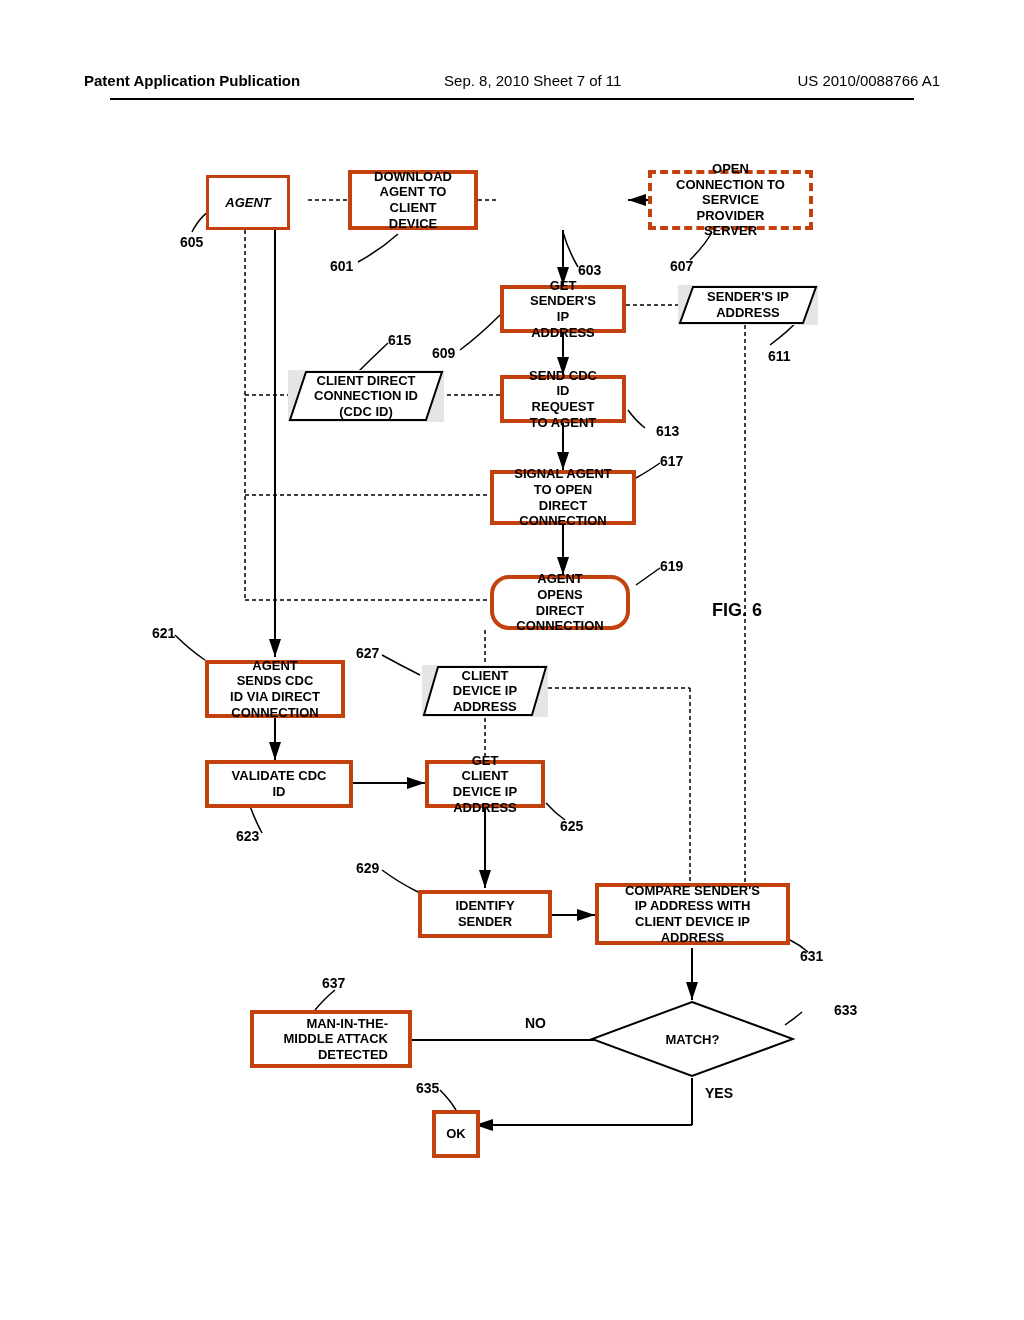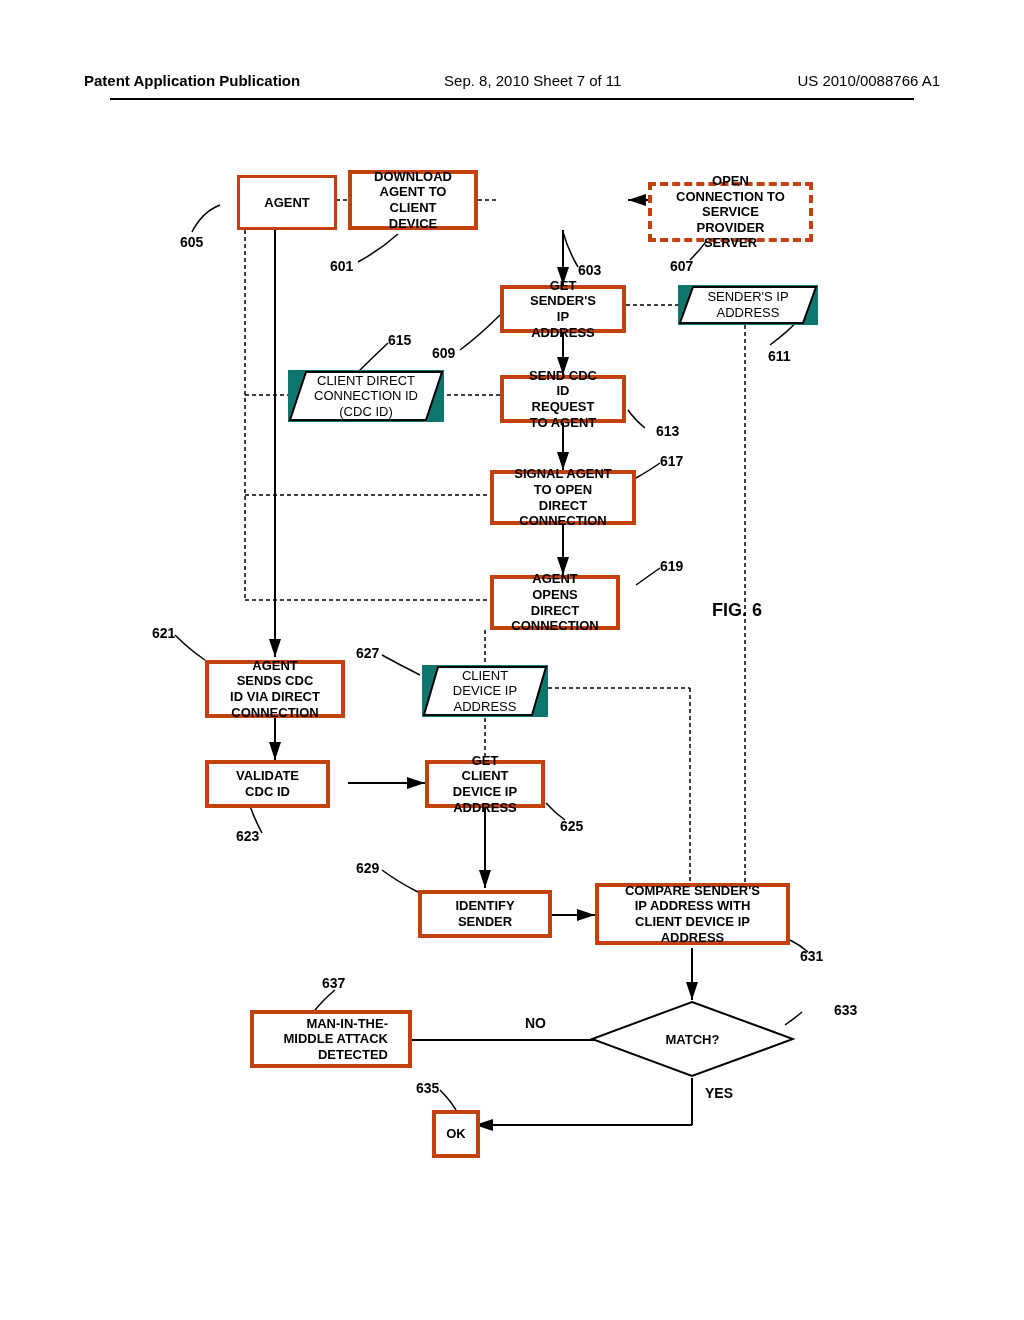--- a/index.html
+++ b/index.html
@@ -49,28 +49,28 @@
   text-align: center;
   font-size: 13px;
   line-height: 1.2;
   padding: 20px;
   font-weight: bold;
 }
 .dashed { border-style: dashed; }
 .thick { border-width: 3px; }
 .para {
   position: absolute;
-  background: #0f766e;
+  background: #e5e5e5;
   display: flex;
   align-items: center;
   justify-content: center;
   text-align: center;
   font-size: 13px;
   line-height: 1.2;
-  font-weight: normal;
+  font-weight: bold;
 }
 .para svg { position: absolute; top: 0; left: 0; width: 100%; height: 100%; }
 .para .txt { position: relative; z-index: 1; padding: 0 18px; }
 .label {
   position: absolute;
   font-size: 14px;
   font-weight: bold;
 }
 .fig {
   position: absolute;
@@ -187,23 +187,23 @@
 
   <path d="M 678 782 Q 670 775 660 770" stroke="#000" stroke-width="1.5" fill="none"></path>
 
   <path d="M 672 842 Q 665 848 655 855" stroke="#000" stroke-width="1.5" fill="none"></path>
 
   <path d="M 310 920 Q 320 930 326 940" stroke="#000" stroke-width="1.5" fill="none"></path>
 
   <path d="M 205 820 Q 195 828 185 840" stroke="#000" stroke-width="1.5" fill="none"></path>
 </svg>
 
-<div class="box thick" style="left:107px; top:5px; width:100px; height:55px;">AGENT</div>
+<div class="box thick" style="left:76px; top:5px; width:84px; height:55px;font-style:italic;">AGENT</div>
 <div class="box" style="left:218px; top:0px; width:130px; height:60px;">DOWNLOAD AGENT TO CLIENT DEVICE</div>
-<div class="box dashed" style="left:518px; top:12px; width:165px; height:60px;">OPEN CONNECTION TO SERVICE PROVIDER SERVER</div>
+<div class="box dashed" style="left:518px; top:0px; width:165px; height:60px;">OPEN CONNECTION TO SERVICE PROVIDER SERVER</div>
 
 <div class="box" style="left:370px; top:115px; width:126px; height:40px;">GET SENDER'S IP ADDRESS</div>
 
 <div class="para" style="left:548px; top:115px; width:140px; height:40px;">
   <svg viewBox="0 0 140 40" preserveAspectRatio="none">
         <polygon points="15,2 138,2 125,38 2,38" fill="#fff" stroke="#000" stroke-width="2"></polygon>
       </svg>
   <span class="txt">SENDER'S IP ADDRESS</span>
 </div>
 
@@ -211,32 +211,32 @@
   <svg viewBox="0 0 156 52" preserveAspectRatio="none">
         <polygon points="18,2 154,2 138,50 2,50" fill="#fff" stroke="#000" stroke-width="2"></polygon>
       </svg>
   <span class="txt">CLIENT DIRECT CONNECTION ID (CDC ID)</span>
 </div>
 
 <div class="box" style="left:370px; top:205px; width:126px; height:43px;">SEND CDC ID REQUEST TO AGENT</div>
 
 <div class="box" style="left:360px; top:300px; width:146px; height:55px;">SIGNAL AGENT TO OPEN DIRECT CONNECTION</div>
 
-<div class="box" style="left:360px; top:405px; width:130px; height:55px;">AGENT OPENS DIRECT CONNECTION</div>
+<div class="box" style="left:360px; top:405px; width:140px; height:55px;border-radius:19px;">AGENT OPENS DIRECT CONNECTION</div>
 
 <div class="box" style="left:75px; top:490px; width:140px; height:58px;">AGENT SENDS CDC ID VIA DIRECT CONNECTION</div>
 
 <div class="para" style="left:292px; top:495px; width:126px; height:52px;">
   <svg viewBox="0 0 126 52" preserveAspectRatio="none">
         <polygon points="16,2 124,2 110,50 2,50" fill="#fff" stroke="#000" stroke-width="2"></polygon>
       </svg>
   <span class="txt">CLIENT DEVICE IP ADDRESS</span>
 </div>
 
-<div class="box" style="left:75px; top:590px; width:125px; height:45px;">VALIDATE CDC ID</div>
+<div class="box" style="left:75px; top:590px; width:148px; height:45px;">VALIDATE CDC ID</div>
 
 <div class="box" style="left:295px; top:590px; width:120px; height:48px;">GET CLIENT DEVICE IP ADDRESS</div>
 
 <div class="box" style="left:288px; top:720px; width:134px; height:48px;">IDENTIFY SENDER</div>
 
 <div class="box" style="left:465px; top:713px; width:195px; height:62px;">COMPARE SENDER'S IP ADDRESS WITH CLIENT DEVICE IP ADDRESS</div>
 
 <div class="diamond" style="left:460px; top:830px; width:205px; height:78px;">
   <svg viewBox="0 0 205 78" preserveAspectRatio="none">
         <polygon points="102,2 203,39 102,76 2,39" fill="#fff" stroke="#000" stroke-width="2"></polygon>

